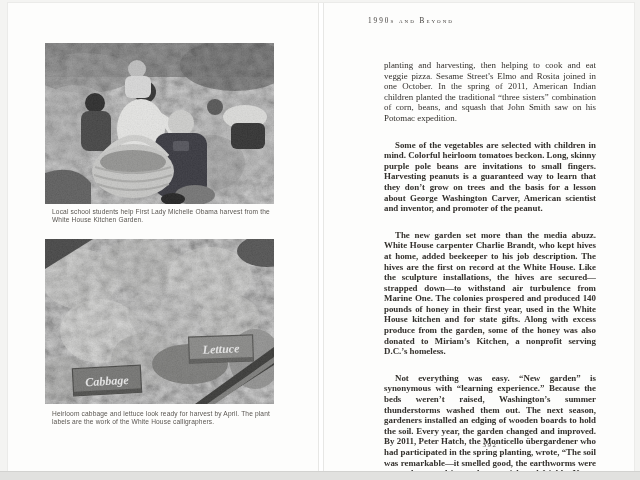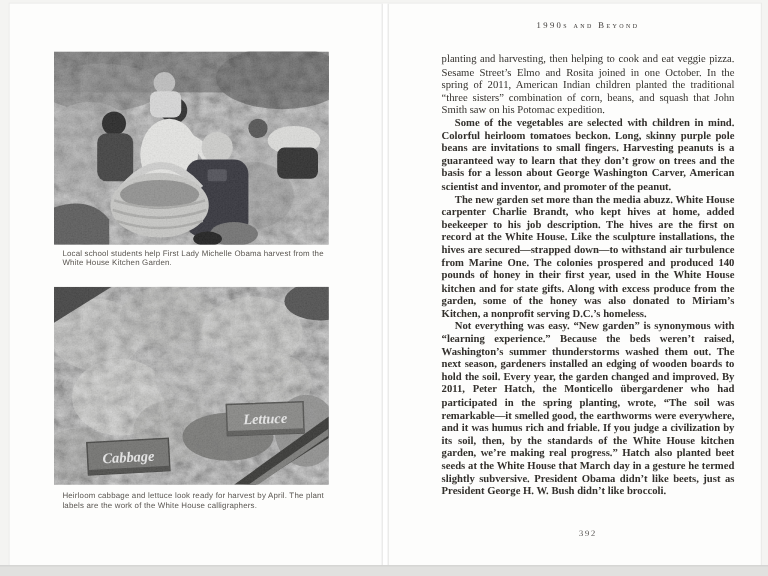--- a/index.html
+++ b/index.html
@@ -31,33 +31,32 @@
     position:absolute;
     font-family:"Liberation Sans", sans-serif;
     font-size:6.6px;line-height:8.2px;letter-spacing:.15px;
     color:#5a5651;
   }
   .caption1{left:44px;top:205px;width:220px;}
   .caption2{left:44px;top:407px;width:226px;}
   
   .running-header{
     position:absolute;left:360px;top:14px;width:244px;
-    text-align:center;
     font-family:"Liberation Serif", serif;
     font-variant:small-caps;
     font-size:7.2px;letter-spacing:2px;color:#3c3936;
     white-space:nowrap;
   }
   .body-text{
     position:absolute;left:360px;top:41px;width:244px;
     font-size:8.9px;line-height:10.6px;color:#33302c;
     text-align:justify;
     hyphens:auto;-webkit-hyphens:auto;
   }
-  .body-text p{margin:0;}
+  .body-text p{margin:16px;}
   .body-text p.indent{text-indent:11px;font-weight:bold;}
   .page-number{
     position:absolute;left:360px;top:438px;width:244px;
     text-align:center;
     font-size:7px;letter-spacing:1.5px;color:#4a4744;
   }
   .sign-label{
     font-family:"Liberation Serif", serif;
     font-style:italic;font-weight:bold;
     fill:#e9e9e9;

